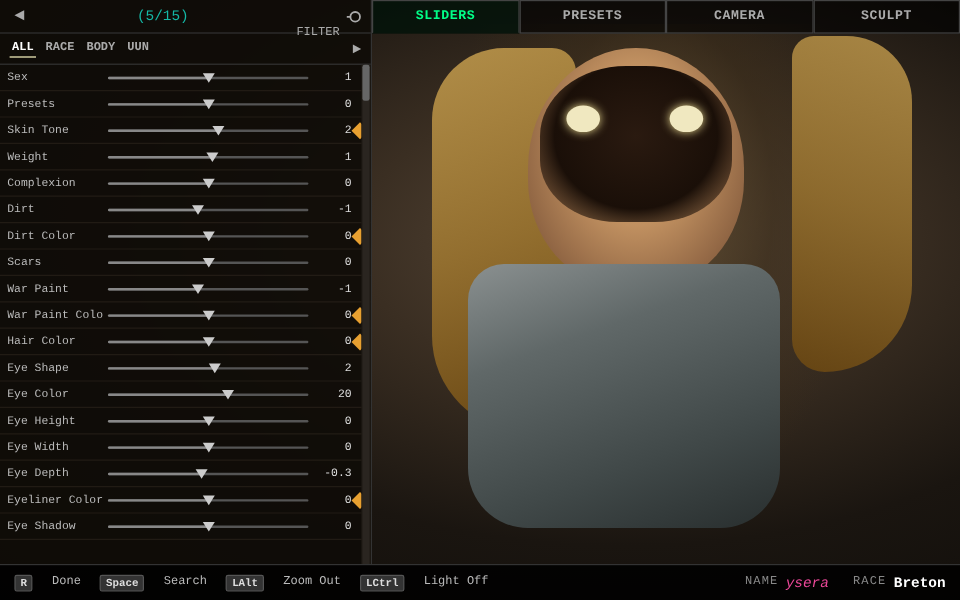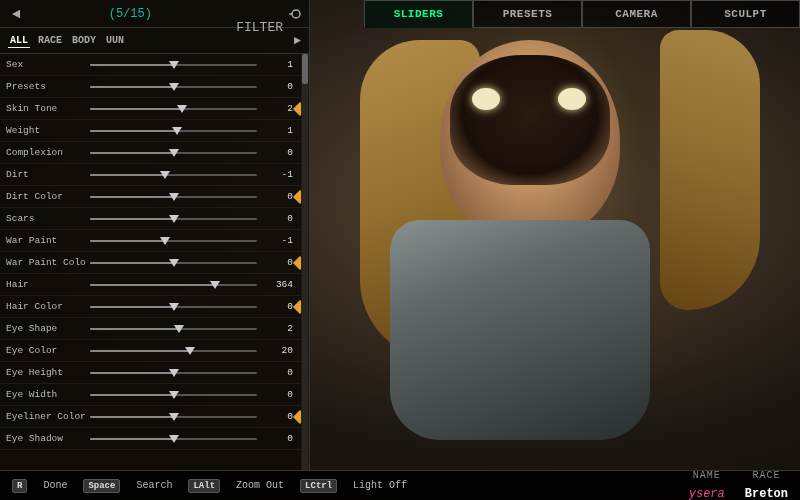--- a/index.html
+++ b/index.html
@@ -124,21 +124,21 @@
       background: linear-gradient(160deg, #8a9090 0%, #606868 30%, #404848 70%, #282e2e 100%);
       border-radius: 30px 30px 50px 50px;
       z-index: 2;
     }
 
     
     .top-nav {
       position: absolute;
       top: 0;
       right: 0;
-      width: 436px;
+      width: 490px;
       height: 28px;
       display: flex;
       align-items: stretch;
       z-index: 10;
       background: rgba(0,0,0,0.3);
     }
 
     .top-nav-tab {
       flex: 1;
       display: flex;
@@ -345,21 +345,20 @@
       margin-left: auto;
       display: flex;
       align-items: center;
       gap: 20px;
     }
 
     .name-field {
       display: flex;
       align-items: center;
       gap: 6px;
-      flex-direction: column;
     }
 
     .name-label {
       font-size: 10px;
       color: #888;
       text-transform: uppercase;
       letter-spacing: 1px;
     }
 
     .name-value {
@@ -431,21 +430,21 @@
   <div id="tab-camera" class="top-nav-tab">Camera</div>
   <div id="tab-sculpt" class="top-nav-tab">Sculpt</div>
 </div>
 
 <div class="left-panel">
 
   <div class="panel-header">
     <span class="nav-arrow">◄</span>
     <span class="panel-counter">(5/15)</span>
     <div class="filter-area">
-      <span style="font-size:13px; color:#aaa;margin-top:28px;">FILTER</span>
+      <span style="font-size:10px; color:#aaa;margin-top:28px;">FILTER</span>
       <svg width="14" height="14" viewBox="0 0 14 14" fill="#aaa">
           <circle cx="9" cy="7" r="4" stroke="#aaa" stroke-width="1.5" fill="none"></circle>
           <line x1="2" y1="7" x2="5" y2="7" stroke="#aaa" stroke-width="1.5"></line>
         </svg>
     </div>
   </div>
 
   <div class="category-tabs">
     <span class="cat-tab active">ALL</span>
     <span class="cat-tab">RACE</span>
@@ -559,31 +558,20 @@
         <div class="slider-track-container">
           <div class="slider-track">
             <div class="slider-fill" style="width: 50%;"></div>
             <div class="slider-thumb" style="left: calc(50% - 5px);"></div>
           </div>
         </div>
         <span class="slider-value">0</span>
         <div class="diamond-icon"></div>
       </div>
       <div class="slider-row">
-        <span class="slider-label">Hair</span>
-        <div class="slider-track-container">
-          <div class="slider-track">
-            <div class="slider-fill" style="width: 75%;"></div>
-            <div class="slider-thumb" style="left: calc(75% - 5px);"></div>
-          </div>
-        </div>
-        <span class="slider-value">364</span>
-        <div style="width: 12px;"></div>
-      </div>
-      <div class="slider-row">
         <span class="slider-label">Hair Color</span>
         <div class="slider-track-container">
           <div class="slider-track">
             <div class="slider-fill" style="width: 50%;"></div>
             <div class="slider-thumb" style="left: calc(50% - 5px);"></div>
           </div>
         </div>
         <span class="slider-value">0</span>
         <div class="diamond-icon"></div>
       </div>
@@ -622,20 +610,31 @@
       </div>
       <div class="slider-row">
         <span class="slider-label">Eye Width</span>
         <div class="slider-track-container">
           <div class="slider-track">
             <div class="slider-fill" style="width: 50%;"></div>
             <div class="slider-thumb" style="left: calc(50% - 5px);"></div>
           </div>
         </div>
         <span class="slider-value">0</span>
+        <div style="width: 12px;"></div>
+      </div>
+      <div class="slider-row">
+        <span class="slider-label">Eye Depth</span>
+        <div class="slider-track-container">
+          <div class="slider-track">
+            <div class="slider-fill" style="width: 47%;"></div>
+            <div class="slider-thumb" style="left: calc(47% - 5px);"></div>
+          </div>
+        </div>
+        <span class="slider-value">-0.3</span>
         <div style="width: 12px;"></div>
       </div>
       <div class="slider-row">
         <span class="slider-label">Eyeliner Color</span>
         <div class="slider-track-container">
           <div class="slider-track">
             <div class="slider-fill" style="width: 50%;"></div>
             <div class="slider-thumb" style="left: calc(50% - 5px);"></div>
           </div>
         </div>

